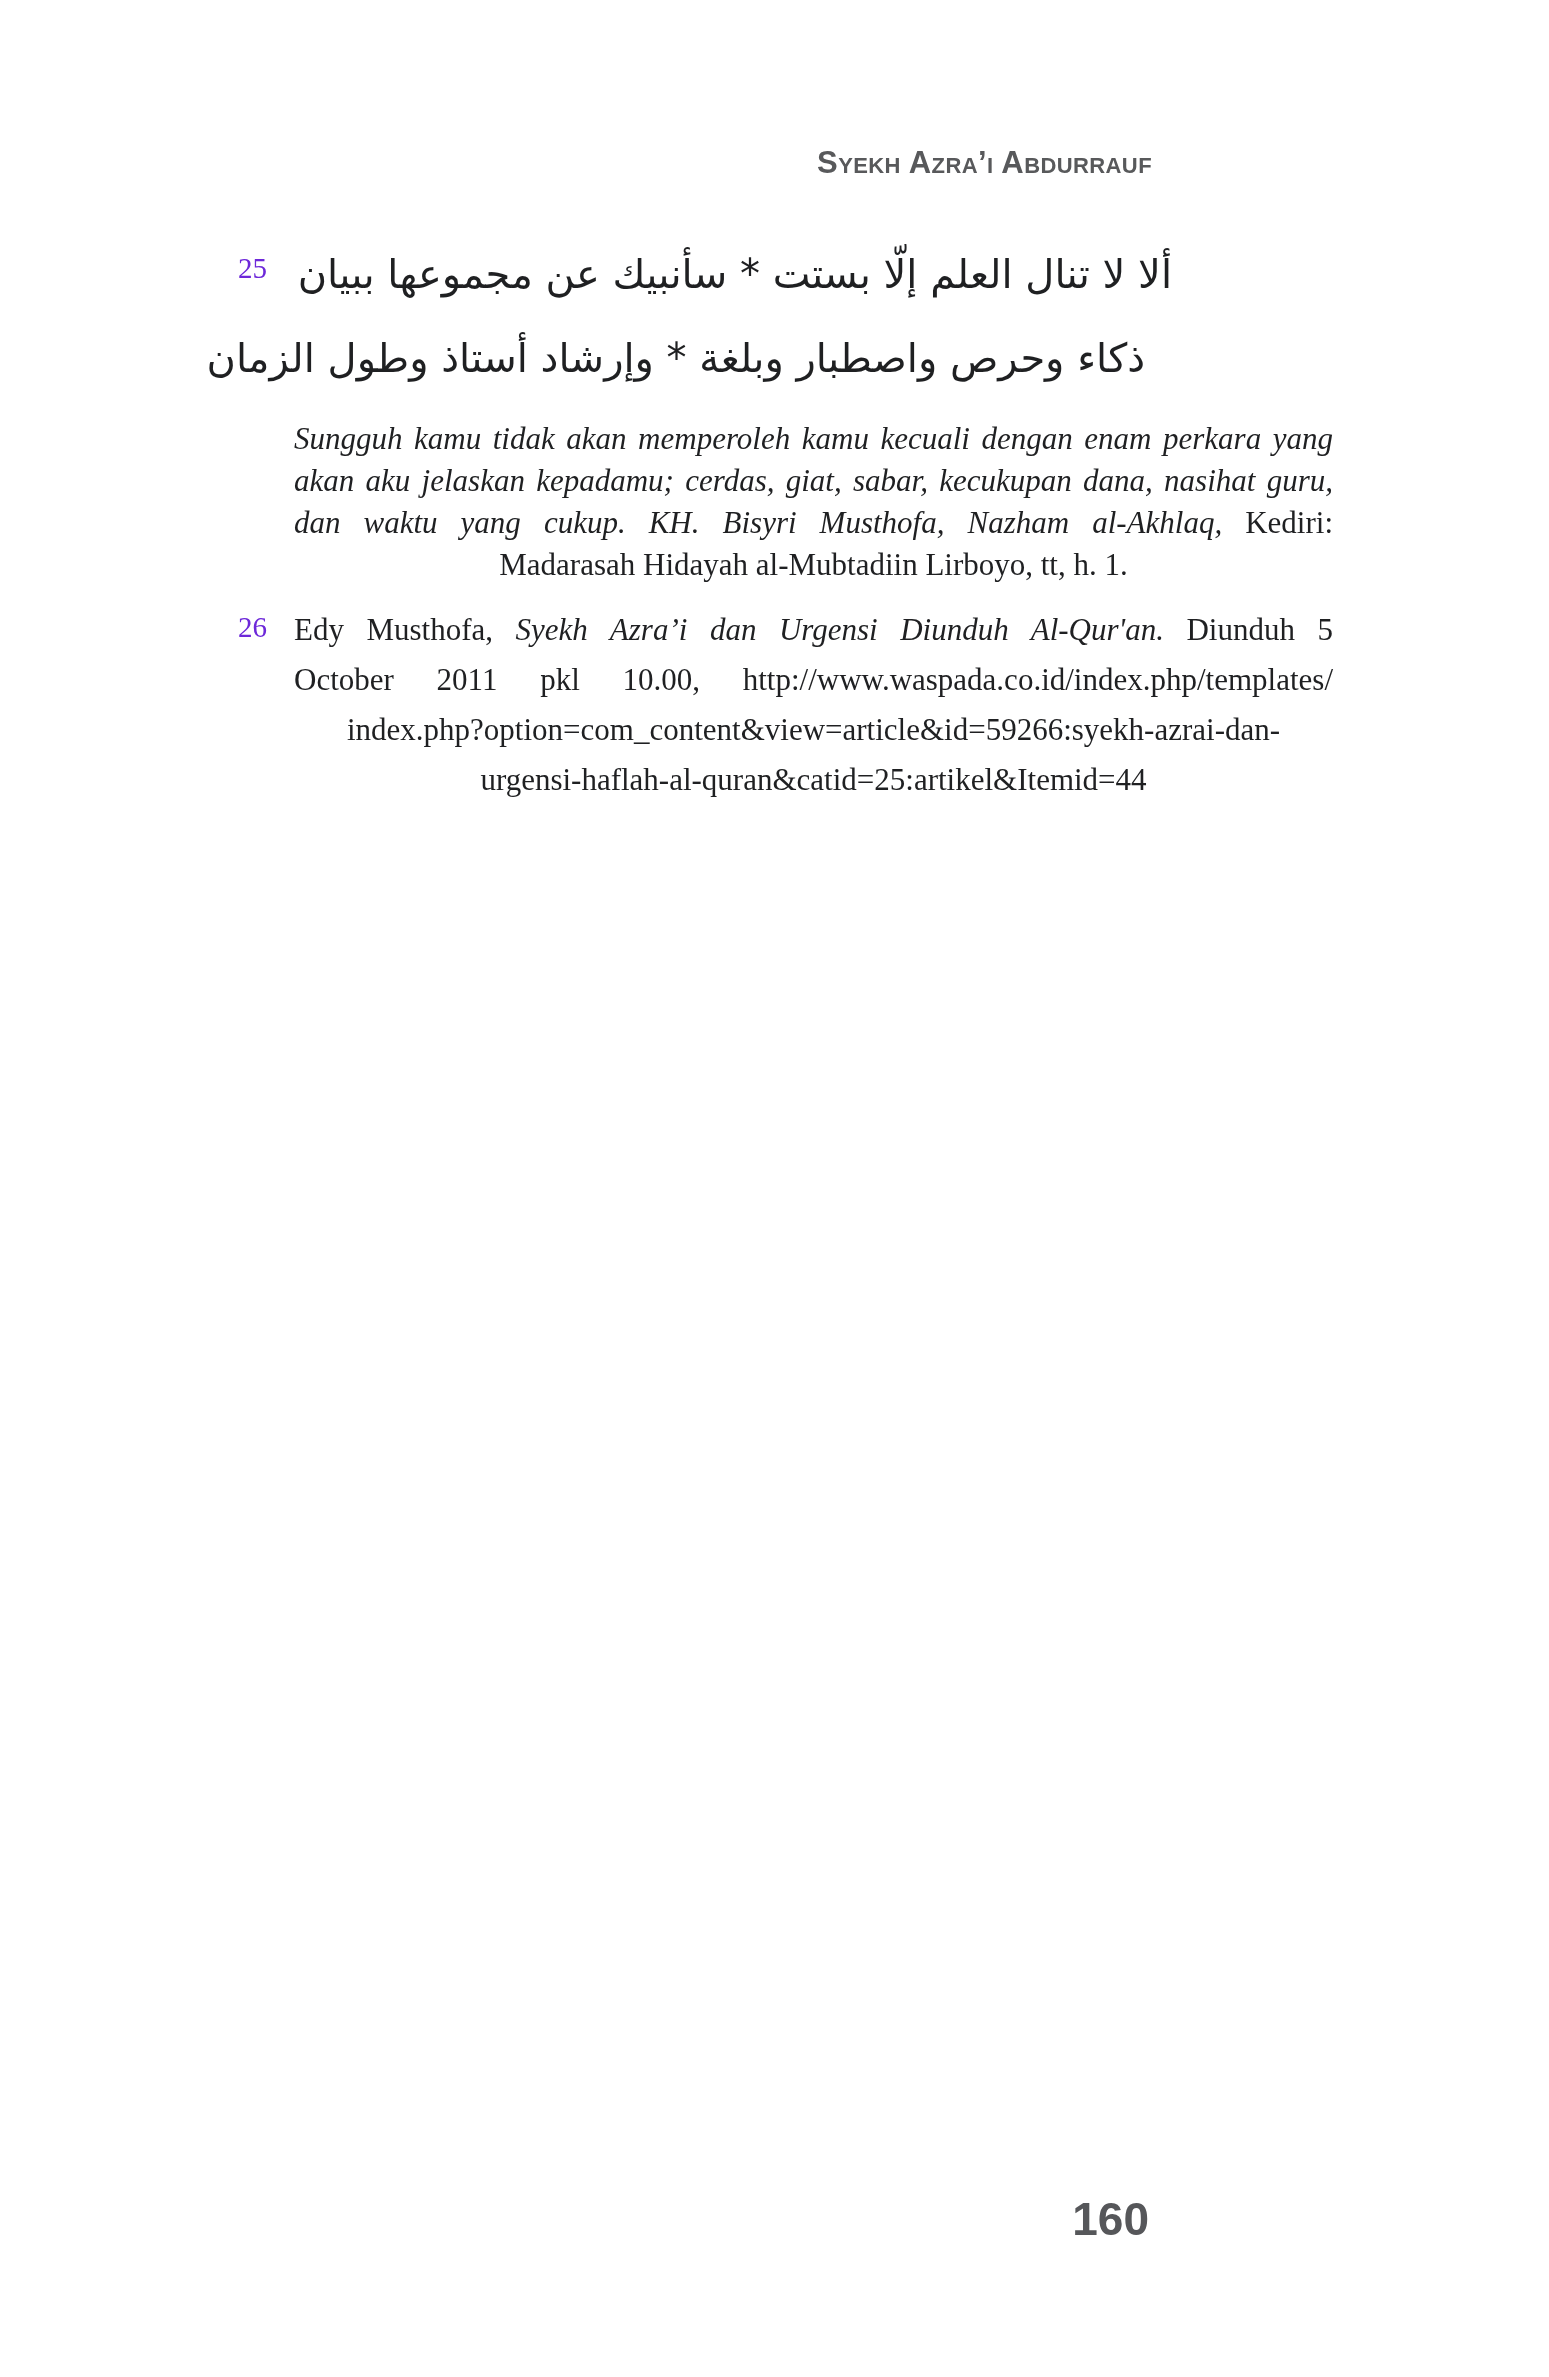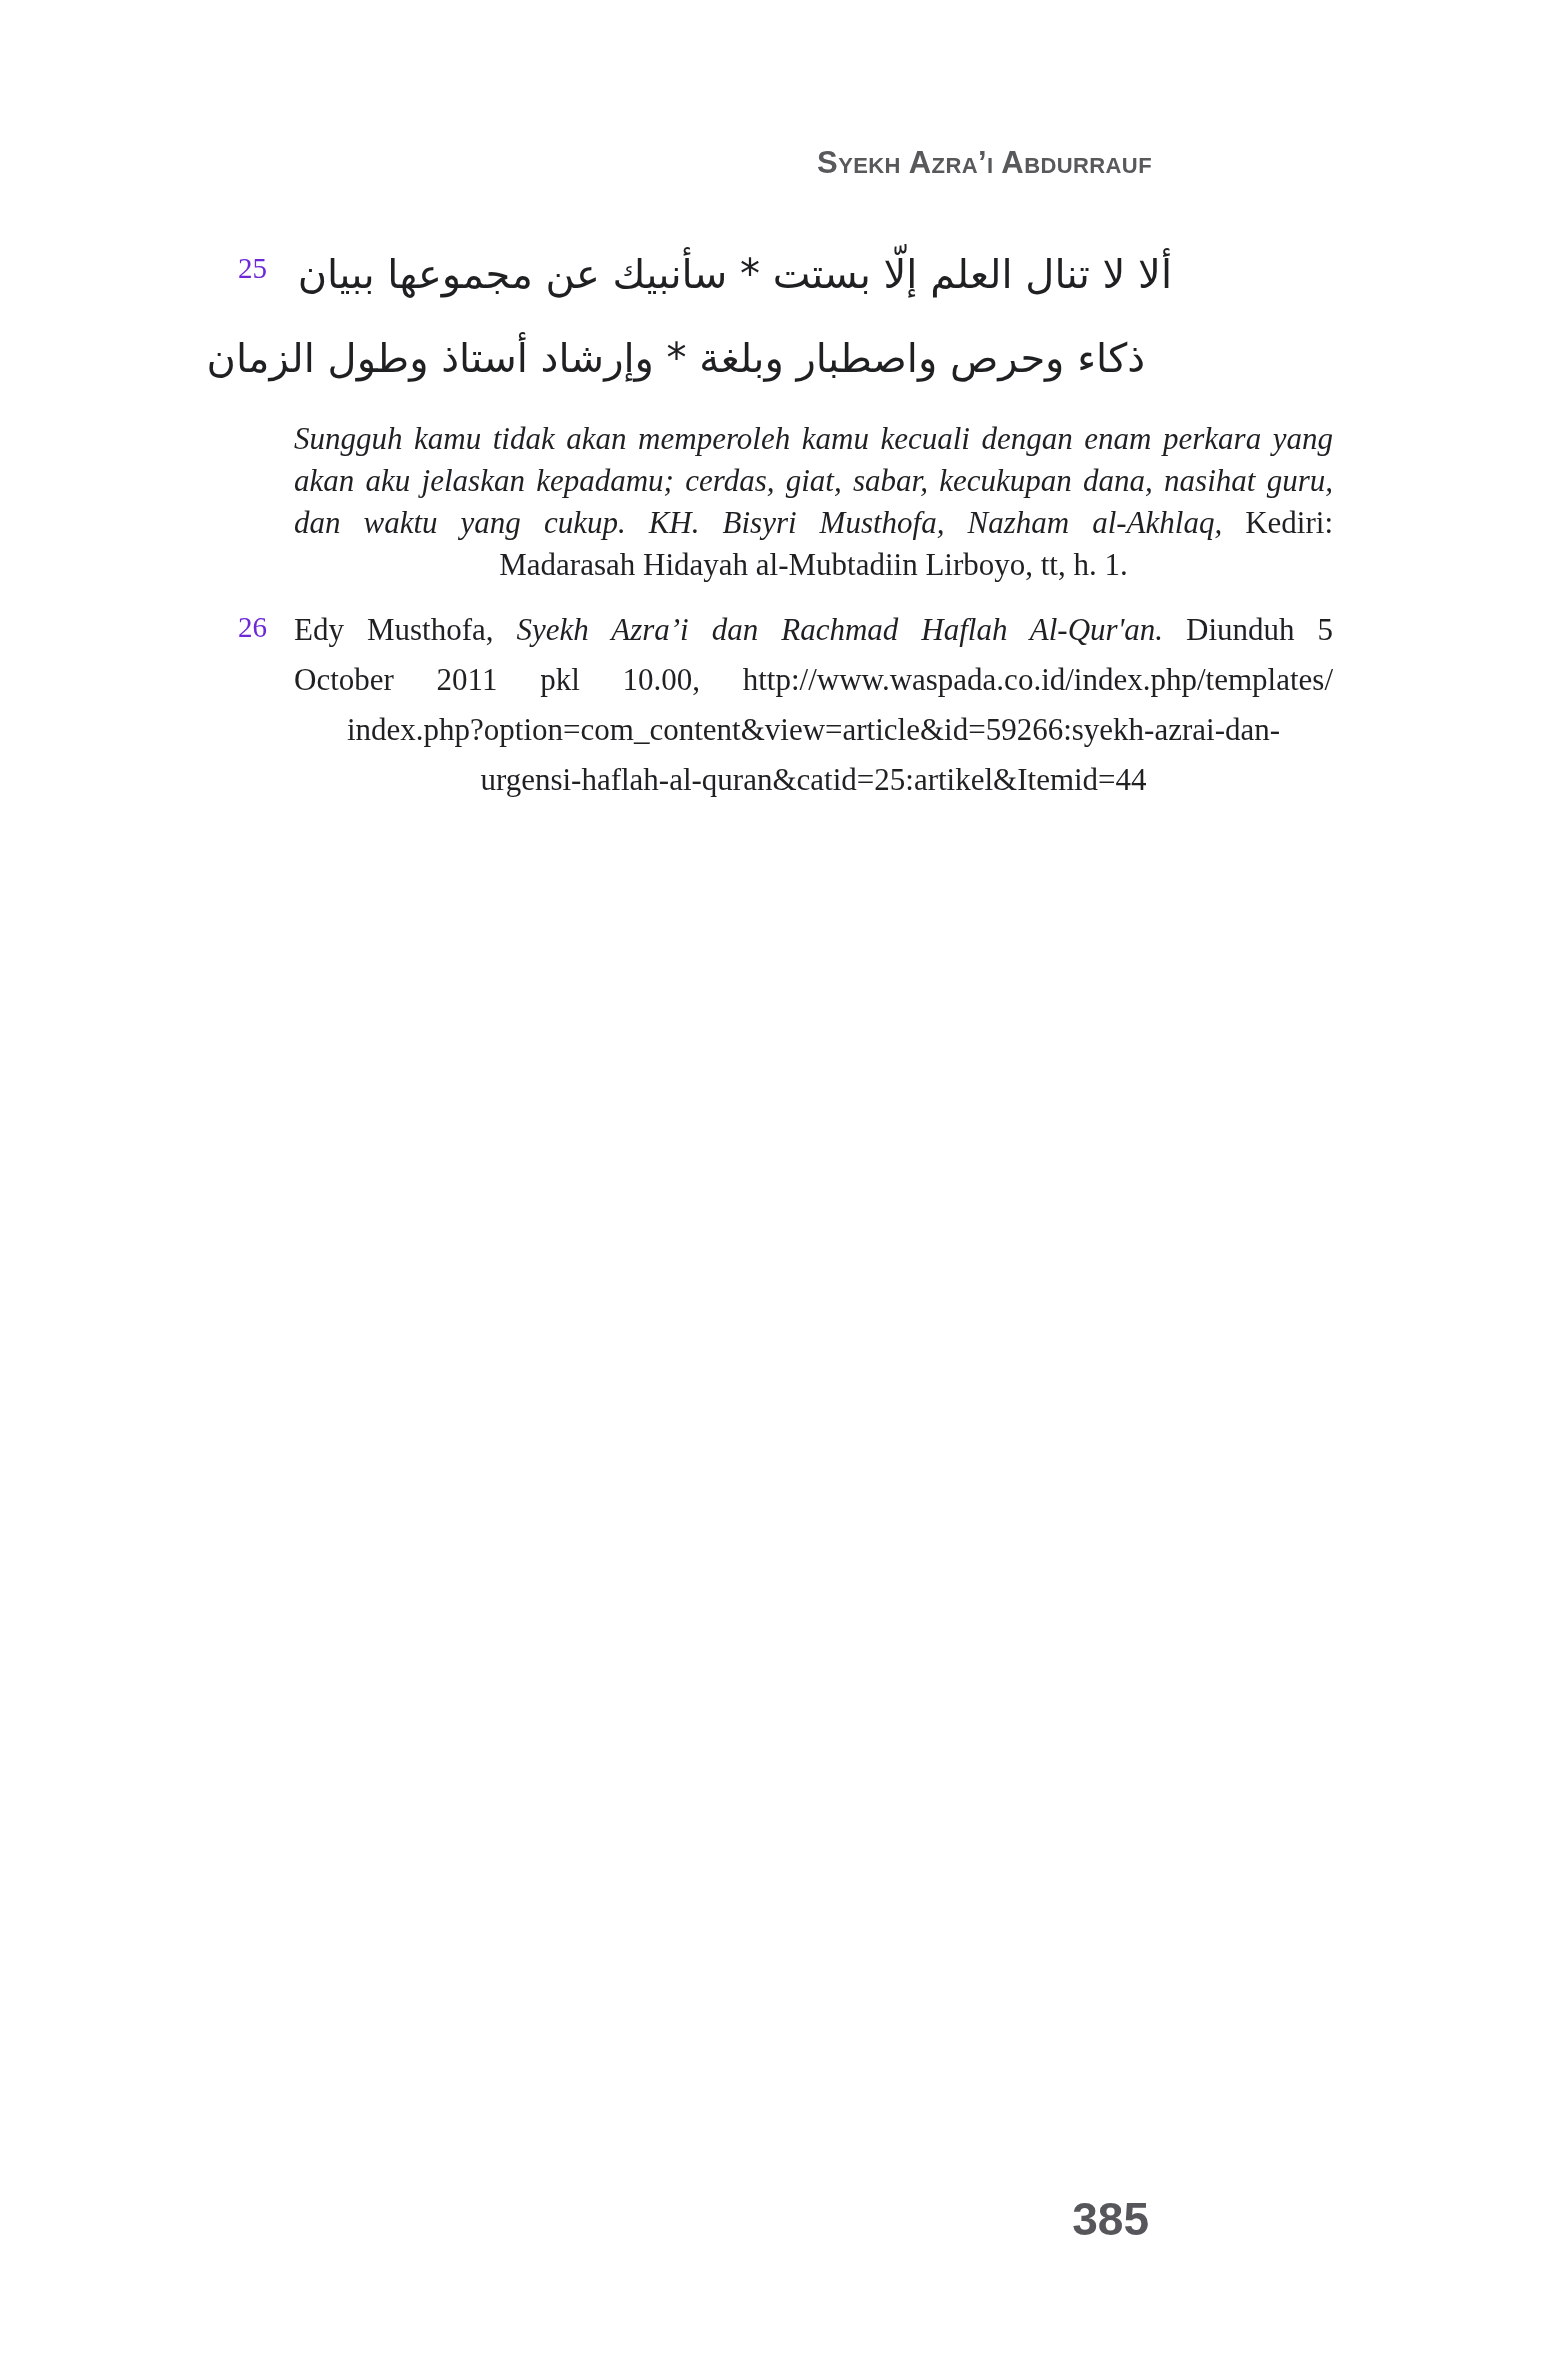--- a/index.html
+++ b/index.html
@@ -103,22 +103,22 @@
   <div class="translation">
     <div class="jline">Sungguh kamu tidak akan memperoleh kamu kecuali dengan enam perkara yang</div>
     <div class="jline">akan aku jelaskan kepadamu; cerdas, giat, sabar, kecukupan dana, nasihat guru,</div>
     <div class="jline"><span class="it">dan waktu yang cukup. KH. Bisyri Musthofa, Nazham al-Akhlaq,</span><span class="rm"> Kediri:</span></div>
     <div class="lline rm">Madarasah Hidayah al-Mubtadiin Lirboyo, tt, h. 1.</div>
   </div>
 
   <span class="fn-num fn-num-26">26</span>
 
   <div class="fn26-text">
-    <div class="jline"><span class="rm">Edy Musthofa, </span><span class="it">Syekh Azra’i dan Rachmad Haflah Al-Qur'an.</span><span class="rm"> Diunduh 5</span></div>
+    <div class="jline"><span class="rm">Edy Musthofa, </span><span class="it">Syekh Azra’i dan Urgensi Diunduh Al-Qur'an.</span><span class="rm"> Diunduh 5</span></div>
     <div class="jline">October 2011 pkl 10.00, http://www.waspada.co.id/index.php/templates/</div>
     <div class="lline">index.php?option=com_content&amp;view=article&amp;id=59266:syekh-azrai-dan-</div>
     <div class="lline">urgensi-haflah-al-quran&amp;catid=25:artikel&amp;Itemid=44</div>
   </div>
 
-  <div class="page-number">385</div>
+  <div class="page-number">160</div>
 
 </div>
 
 
 </body></html>

